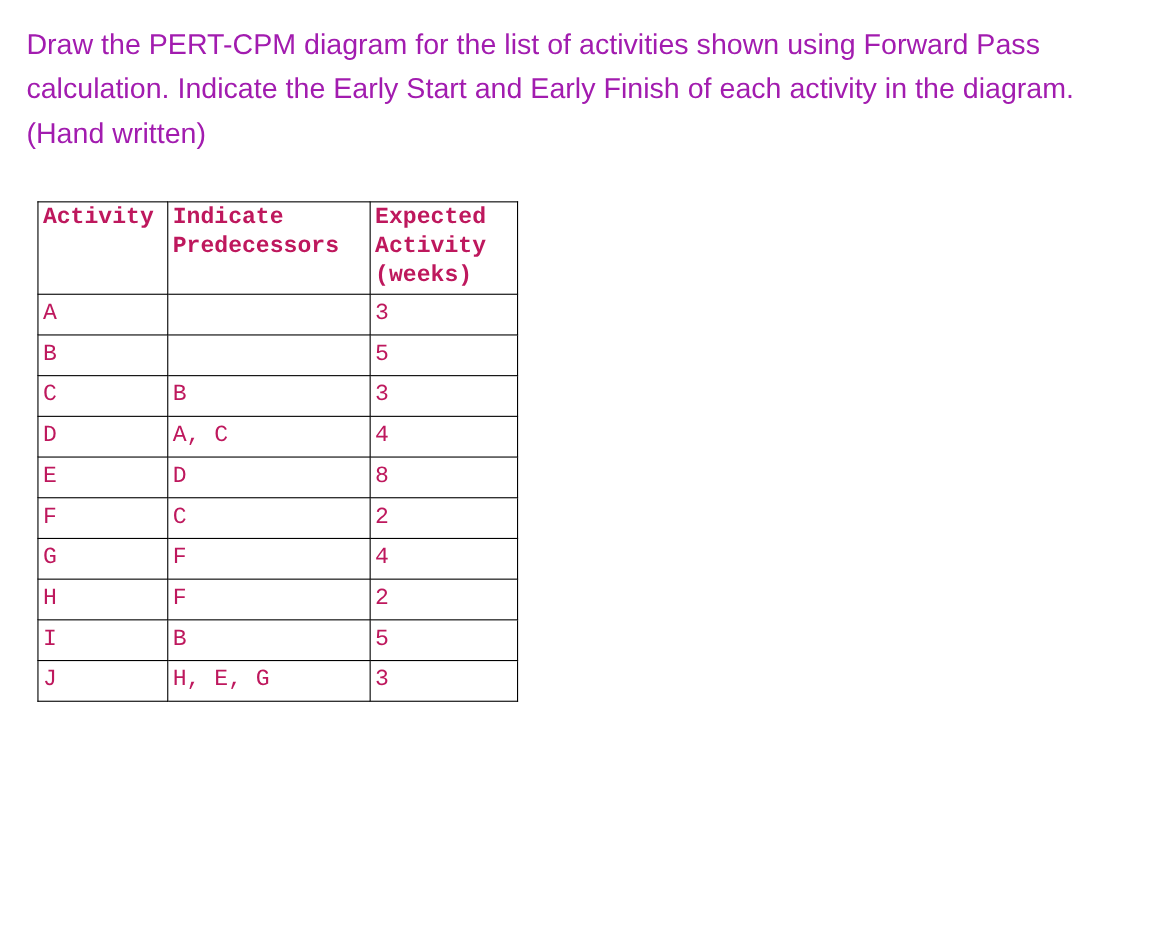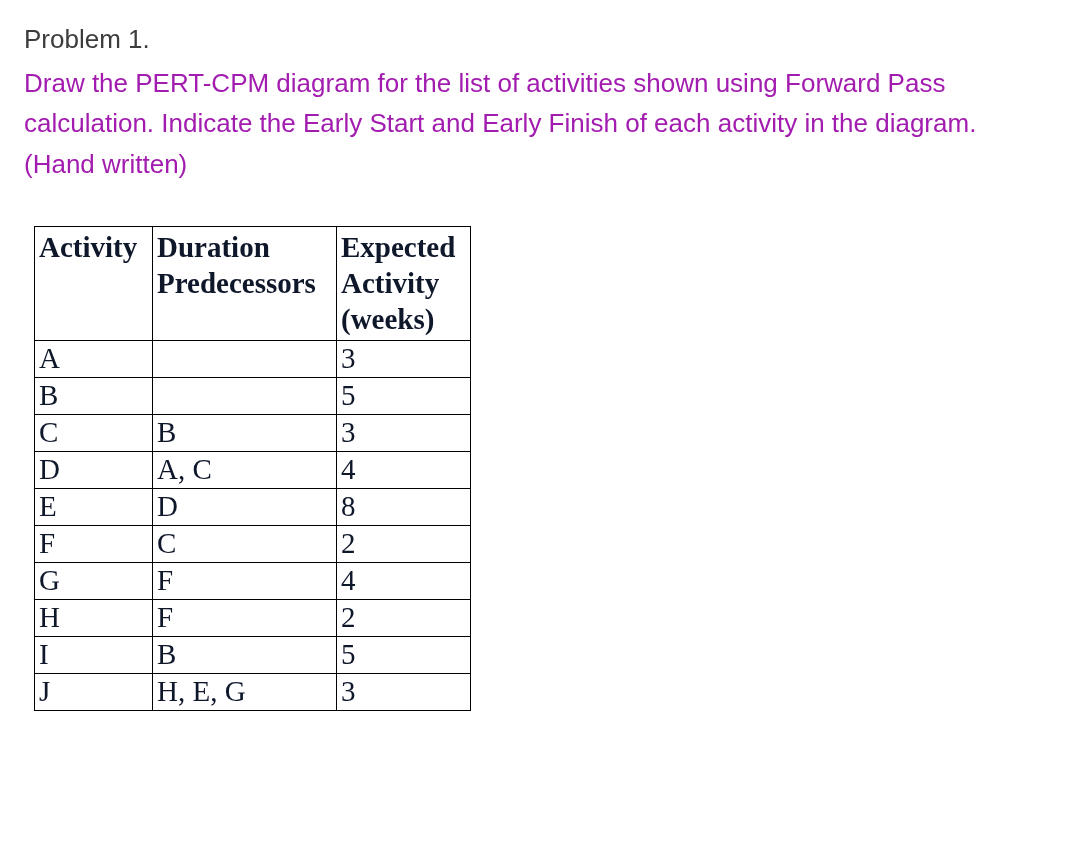--- a/index.html
+++ b/index.html
@@ -29,26 +29,26 @@
       margin-bottom: 42px;
     }
     .table-wrap {
       margin-left: 10px;
     }
     table {
       border-collapse: collapse;
     }
     th, td {
       border: 1.5px solid #000;
-      font-family: Liberation Serif, serif;
-      font-size: 29px;
+      font-family: Liberation Mono, monospace;
+      font-size: 21px;
       text-align: left;
       padding: 1px 6px 1px 4px;
       vertical-align: middle;
-      color: #0f172a;
+      color: #be185d;
     }
     th {
       font-weight: bold;
       vertical-align: top;
     }
     .col-activity {
       width: 118px;
     }
     .col-pred {
       width: 184px;
@@ -75,33 +75,32 @@
     .extra-cell {
       border-top: none !important;
       border-right: none !important;
       border-bottom: none !important;
     }
   </style>
 </head>
 <body>
 
 <div>
-  <div class="problem-title">Problem 1.</div>
   <div class="problem-text">Draw the PERT-CPM diagram for the list of activities shown using Forward Pass calculation. Indicate the Early Start and Early Finish of each activity in the diagram. (Hand written)</div>
 </div>
 
 <div class="table-wrap">
   <table>
     <thead>
       <tr class="header-row">
         <th class="col-activity">
           <span>Activity</span>
         </th>
         <th class="col-pred">
-          <span>Duration</span><br>
+          <span>Indicate</span><br>
           <span>Predecessors</span>
         </th>
         <th class="col-dur">
           <span>Expected</span><br>
           <span>Activity</span><br>
           <span>(weeks)</span>
         </th>
         <th class="col-extra extra-cell"></th>
       </tr>
     </thead>

